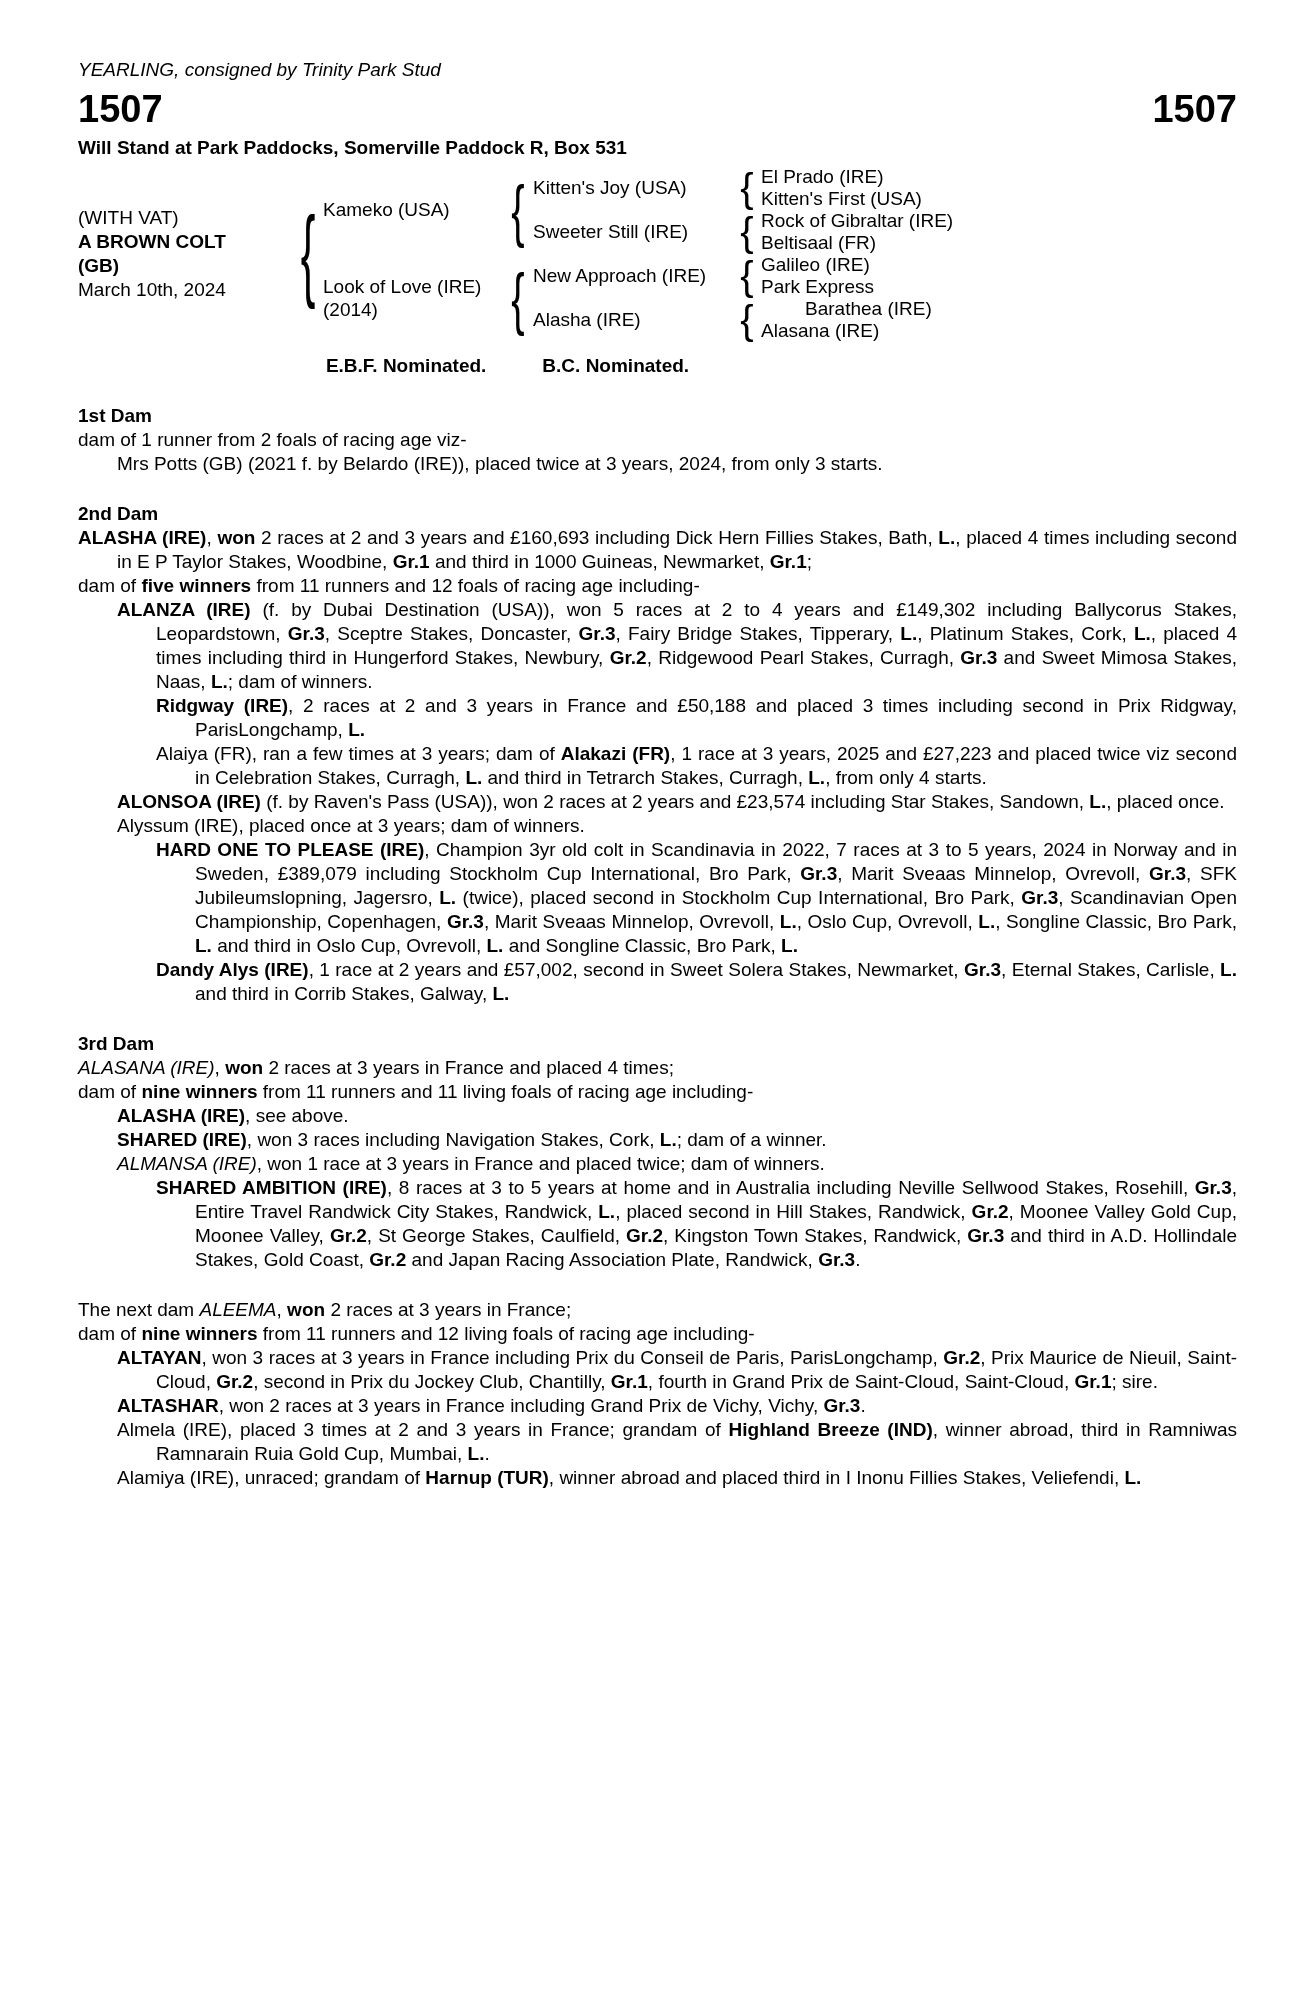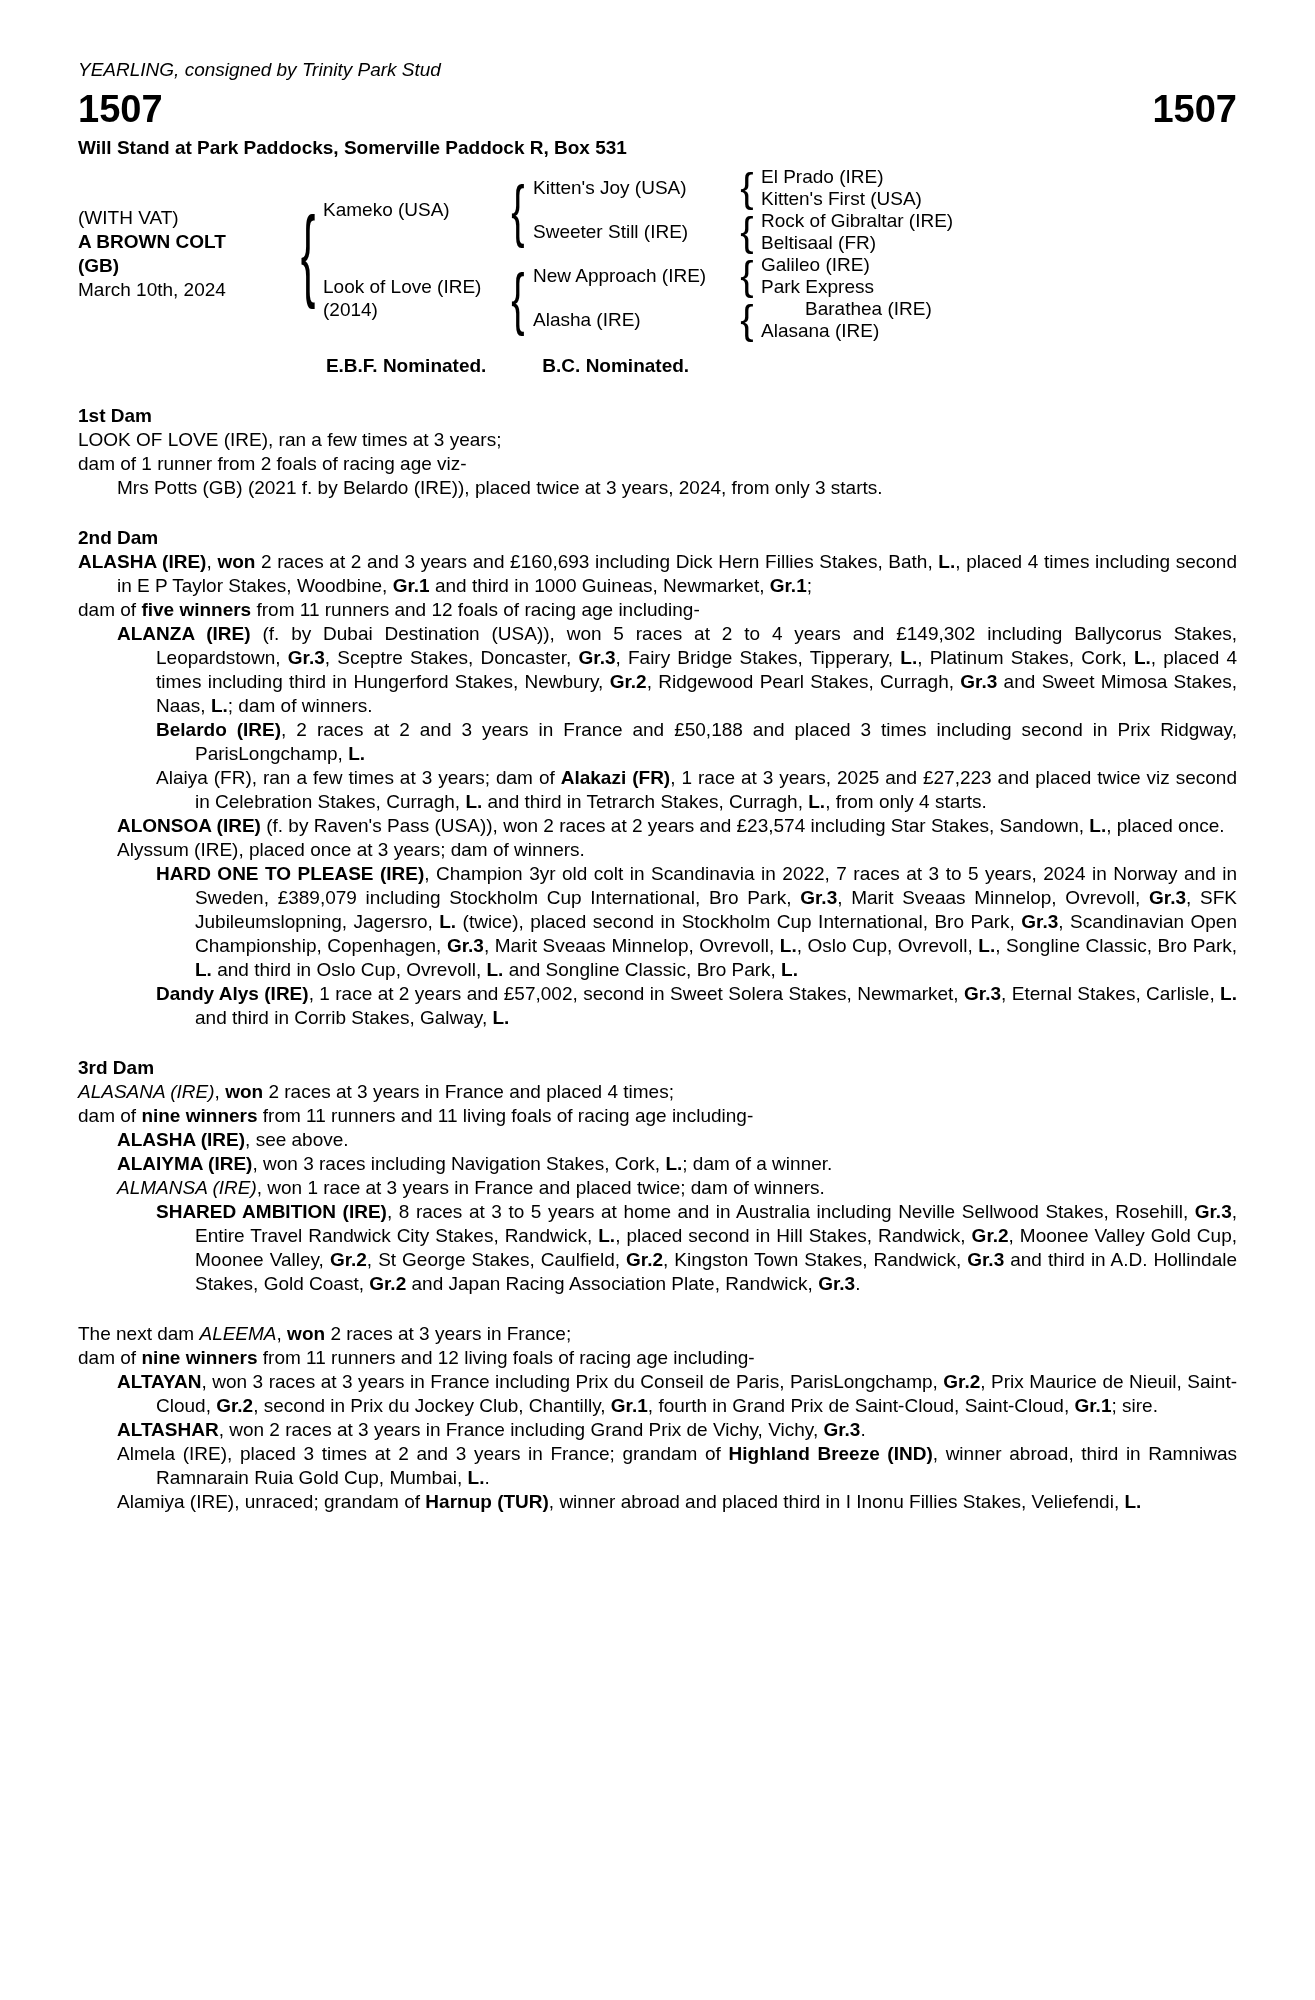--- a/index.html
+++ b/index.html
@@ -116,42 +116,41 @@
   </div>
 
   <div class="nominations">
     <span class="b">E.B.F. Nominated.</span>
     <span class="b">B.C. Nominated.</span>
   </div>
 
   <div id="sections">
       <section class="dam-section">
         <div class="sec-h">1st Dam</div>
-        <p class="para lvl0">LOOK OF LOVE (IRE), ran a few times at 3 years;</p>
         <p class="para lvl0">dam of 1 runner from 2 foals of racing age viz-</p>
         <p class="para lvl1">Mrs Potts (GB) (2021 f. by Belardo (IRE)), placed twice at 3 years, 2024, from only 3 starts.</p>
       </section>
       <section class="dam-section">
         <div class="sec-h">2nd Dam</div>
         <p class="para lvl0"><span class="b">ALASHA (IRE)</span>, <span class="b">won</span> 2 races at 2 and 3 years and £160,693 including Dick Hern Fillies Stakes, Bath, <span class="b">L.</span>, placed 4 times including second in E P Taylor Stakes, Woodbine, <span class="b">Gr.1</span> and third in 1000 Guineas, Newmarket, <span class="b">Gr.1</span>;</p>
         <p class="para lvl0">dam of <span class="b">five winners</span> from 11 runners and 12 foals of racing age including-</p>
         <p class="para lvl1"><span class="b">ALANZA (IRE)</span> (f. by Dubai Destination (USA)), won 5 races at 2 to 4 years and £149,302 including Ballycorus Stakes, Leopardstown, <span class="b">Gr.3</span>, Sceptre Stakes, Doncaster, <span class="b">Gr.3</span>, Fairy Bridge Stakes, Tipperary, <span class="b">L.</span>, Platinum Stakes, Cork, <span class="b">L.</span>, placed 4 times including third in Hungerford Stakes, Newbury, <span class="b">Gr.2</span>, Ridgewood Pearl Stakes, Curragh, <span class="b">Gr.3</span> and Sweet Mimosa Stakes, Naas, <span class="b">L.</span>; dam of winners.</p>
-        <p class="para lvl2"><span class="b">Belardo (IRE)</span>, 2 races at 2 and 3 years in France and £50,188 and placed 3 times including second in Prix Ridgway, ParisLongchamp, <span class="b">L.</span></p>
+        <p class="para lvl2"><span class="b">Ridgway (IRE)</span>, 2 races at 2 and 3 years in France and £50,188 and placed 3 times including second in Prix Ridgway, ParisLongchamp, <span class="b">L.</span></p>
         <p class="para lvl2">Alaiya (FR), ran a few times at 3 years; dam of <span class="b">Alakazi (FR)</span>, 1 race at 3 years, 2025 and £27,223 and placed twice viz second in Celebration Stakes, Curragh, <span class="b">L.</span> and third in Tetrarch Stakes, Curragh, <span class="b">L.</span>, from only 4 starts.</p>
         <p class="para lvl1"><span class="b">ALONSOA (IRE)</span> (f. by Raven's Pass (USA)), won 2 races at 2 years and £23,574 including Star Stakes, Sandown, <span class="b">L.</span>, placed once.</p>
         <p class="para lvl1">Alyssum (IRE), placed once at 3 years; dam of winners.</p>
         <p class="para lvl2"><span class="b">HARD ONE TO PLEASE (IRE)</span>, Champion 3yr old colt in Scandinavia in 2022, 7 races at 3 to 5 years, 2024 in Norway and in Sweden, £389,079 including Stockholm Cup International, Bro Park, <span class="b">Gr.3</span>, Marit Sveaas Minnelop, Ovrevoll, <span class="b">Gr.3</span>, SFK Jubileumslopning, Jagersro, <span class="b">L.</span> (twice), placed second in Stockholm Cup International, Bro Park, <span class="b">Gr.3</span>, Scandinavian Open Championship, Copenhagen, <span class="b">Gr.3</span>, Marit Sveaas Minnelop, Ovrevoll, <span class="b">L.</span>, Oslo Cup, Ovrevoll, <span class="b">L.</span>, Songline Classic, Bro Park, <span class="b">L.</span> and third in Oslo Cup, Ovrevoll, <span class="b">L.</span> and Songline Classic, Bro Park, <span class="b">L.</span></p>
         <p class="para lvl2"><span class="b">Dandy Alys (IRE)</span>, 1 race at 2 years and £57,002, second in Sweet Solera Stakes, Newmarket, <span class="b">Gr.3</span>, Eternal Stakes, Carlisle, <span class="b">L.</span> and third in Corrib Stakes, Galway, <span class="b">L.</span></p>
       </section>
       <section class="dam-section">
         <div class="sec-h">3rd Dam</div>
         <p class="para lvl0"><span class="i">ALASANA (IRE)</span>, <span class="b">won</span> 2 races at 3 years in France and placed 4 times;</p>
         <p class="para lvl0">dam of <span class="b">nine winners</span> from 11 runners and 11 living foals of racing age including-</p>
         <p class="para lvl1"><span class="b">ALASHA (IRE)</span>, see above.</p>
-        <p class="para lvl1"><span class="b">ALAIYMA (IRE)</span>, won 3 races including Navigation Stakes, Cork, <span class="b">L.</span>; dam of a winner.</p>
+        <p class="para lvl1"><span class="b">SHARED (IRE)</span>, won 3 races including Navigation Stakes, Cork, <span class="b">L.</span>; dam of a winner.</p>
         <p class="para lvl1"><span class="i">ALMANSA (IRE)</span>, won 1 race at 3 years in France and placed twice; dam of winners.</p>
         <p class="para lvl2"><span class="b">SHARED AMBITION (IRE)</span>, 8 races at 3 to 5 years at home and in Australia including Neville Sellwood Stakes, Rosehill, <span class="b">Gr.3</span>, Entire Travel Randwick City Stakes, Randwick, <span class="b">L.</span>, placed second in Hill Stakes, Randwick, <span class="b">Gr.2</span>, Moonee Valley Gold Cup, Moonee Valley, <span class="b">Gr.2</span>, St George Stakes, Caulfield, <span class="b">Gr.2</span>, Kingston Town Stakes, Randwick, <span class="b">Gr.3</span> and third in A.D. Hollindale Stakes, Gold Coast, <span class="b">Gr.2</span> and Japan Racing Association Plate, Randwick, <span class="b">Gr.3</span>.</p>
       </section>
       <section class="dam-section">
         <p class="para lvl0">The next dam <span class="i">ALEEMA</span>, <span class="b">won</span> 2 races at 3 years in France;</p>
         <p class="para lvl0">dam of <span class="b">nine winners</span> from 11 runners and 12 living foals of racing age including-</p>
         <p class="para lvl1"><span class="b">ALTAYAN</span>, won 3 races at 3 years in France including Prix du Conseil de Paris, ParisLongchamp, <span class="b">Gr.2</span>, Prix Maurice de Nieuil, Saint-Cloud, <span class="b">Gr.2</span>, second in Prix du Jockey Club, Chantilly, <span class="b">Gr.1</span>, fourth in Grand Prix de Saint-Cloud, Saint-Cloud, <span class="b">Gr.1</span>; sire.</p>
         <p class="para lvl1"><span class="b">ALTASHAR</span>, won 2 races at 3 years in France including Grand Prix de Vichy, Vichy, <span class="b">Gr.3</span>.</p>
         <p class="para lvl1">Almela (IRE), placed 3 times at 2 and 3 years in France; grandam of <span class="b">Highland Breeze (IND)</span>, winner abroad, third in Ramniwas Ramnarain Ruia Gold Cup, Mumbai, <span class="b">L.</span>.</p>
         <p class="para lvl1">Alamiya (IRE), unraced; grandam of <span class="b">Harnup (TUR)</span>, winner abroad and placed third in I Inonu Fillies Stakes, Veliefendi, <span class="b">L.</span></p>

